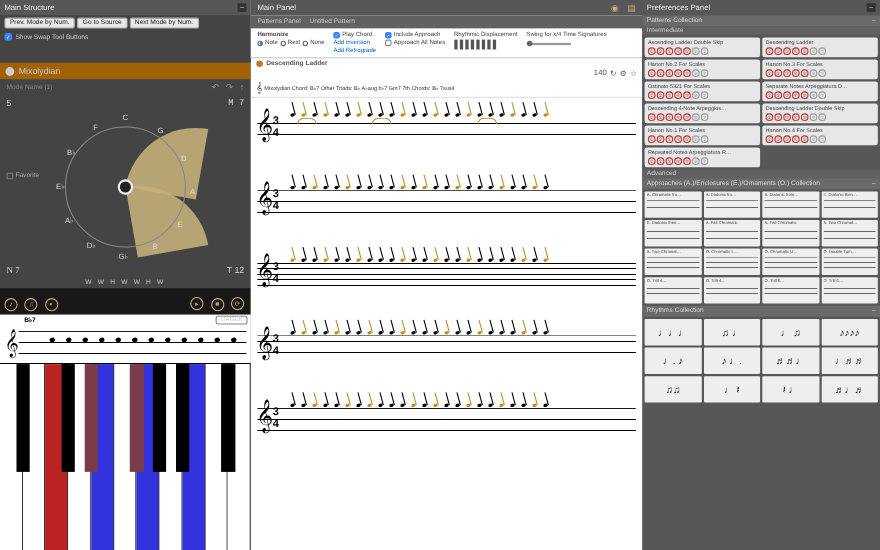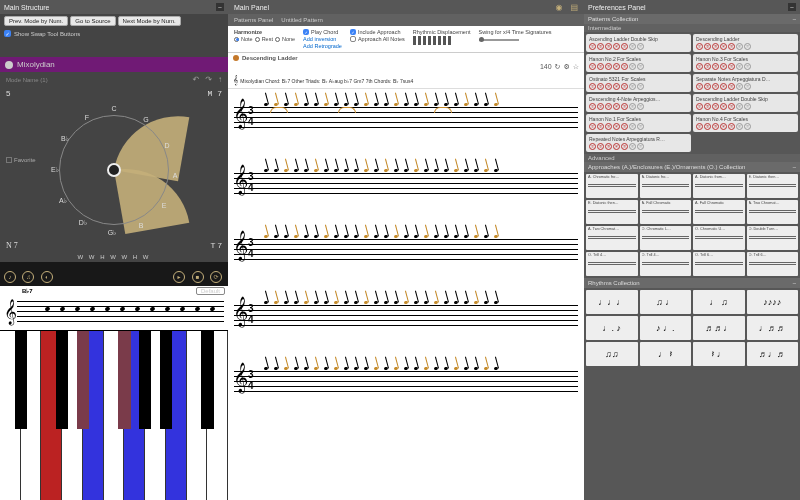--- a/index.html
+++ b/index.html
@@ -6,21 +6,21 @@
   html, body { width: 800px; height: 500px; overflow: hidden; background: #000; color: #ccc; }
   .app { display: flex; width: 800px; height: 500px; }
   
   .left { width: 228px; display: flex; flex-direction: column; background: #444; }
   .panel-head { background: #575757; display: flex; align-items: center; justify-content: space-between; padding: 2px 4px; font-size: 7px; color: #eee; height: 14px; }
   .panel-head .collapse { width: 8px; height: 8px; background: #333; display: flex; align-items: center; justify-content: center; font-size: 6px; }
   .left-btns { display: flex; gap: 2px; padding: 2px 4px; background: #444; }
   .btn { background: #e8e8e8; color: #222; font-size: 6px; padding: 1px 4px; border-radius: 2px; border: 0.5px solid #aaa; cursor: pointer; }
   .chk-row { display: flex; align-items: center; gap: 3px; padding: 2px 4px; font-size: 6px; }
   .chk { width: 7px; height: 7px; background: #3b82f6; border-radius: 2px; display: flex; align-items: center; justify-content: center; color: white; font-size: 5px; }
-  .mode-title { background: #701a75; padding: 3px 5px; font-size: 8px; display: flex; align-items: center; gap: 4px; }
+  .mode-title { background: #a16207; padding: 3px 5px; font-size: 8px; display: flex; align-items: center; gap: 4px; }
   .marker { width: 8px; height: 8px; border-radius: 50%; background: #ccc; }
   .controls-row { display: flex; align-items: center; justify-content: space-between; padding: 3px 6px; font-size: 6px; color: #888; }
   .ctrl-icons { display: flex; gap: 6px; font-size: 8px; color: #999; }
   .wheel-area { position: relative; flex: 0 0 165px; display: flex; align-items: center; justify-content: center; }
   .corner { position: absolute; font-size: 8px; color: #ddd; }
   .corner.tl { top: 2px; left: 6px; } .corner.tr { top: 2px; right: 6px; font-family: Liberation Mono, monospace; }
   .corner.bl { bottom: 2px; left: 6px; font-family: Liberation Serif, serif; } .corner.br { bottom: 2px; right: 6px; }
   .fav { position: absolute; left: 6px; top: 70px; font-size: 6px; color: #aaa; display: flex; gap: 2px; align-items: center; }
   .fav .box { width: 6px; height: 6px; border: 0.5px solid #777; }
   .wheel { position: relative; width: 130px; height: 130px; }
@@ -120,21 +120,21 @@
       <div class="ctrl-icons">
         <span>↶</span>
         <span>↷</span>
         <span>↑</span>
       </div>
     </div>
     <div class="wheel-area">
       <span class="corner tl">5</span>
       <span class="corner tr">M 7</span>
       <span class="corner bl">N 7</span>
-      <span class="corner br">T 7</span>
+      <span class="corner br">T 12</span>
       <div class="fav">
           <span class="box"></span>
           <span>Favorite</span>
         </div>
       <div class="wheel">
         <div class="slice"></div>
           <div class="slice2"></div>
         <div class="ring"></div>
         <div class="hub"></div>
         <span class="note-lbl" style="left:65px;top:3px">C</span>

